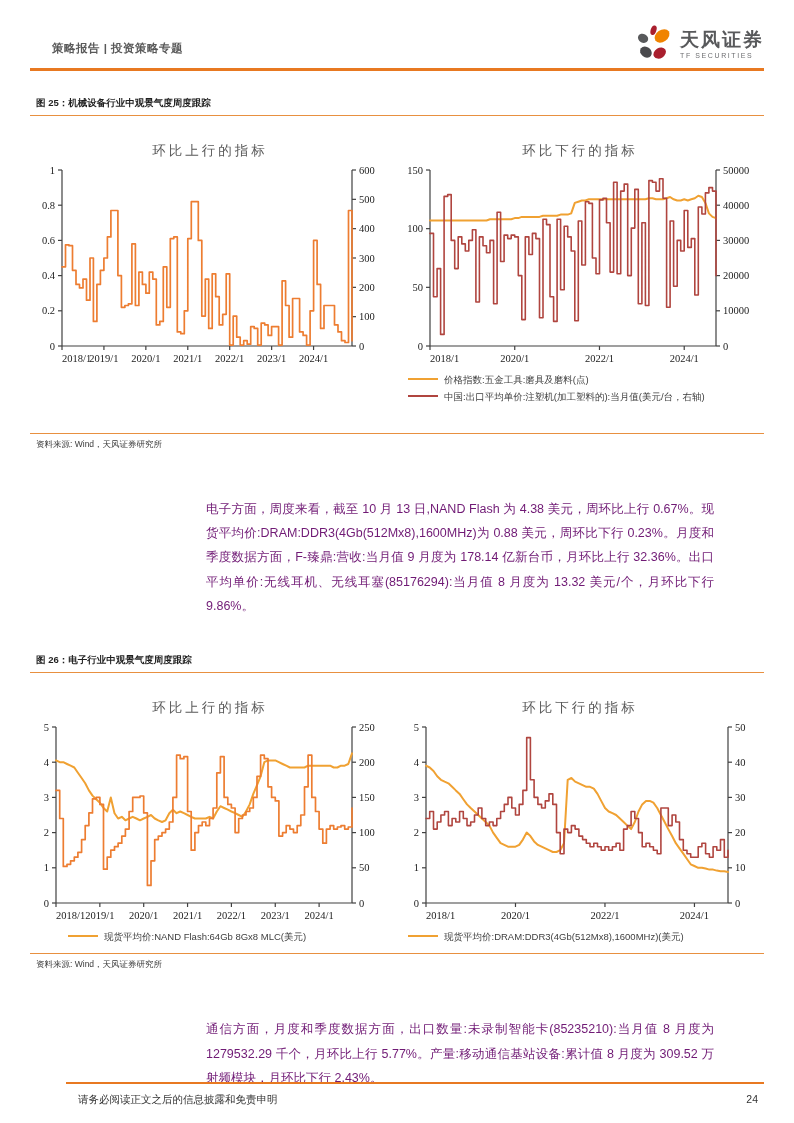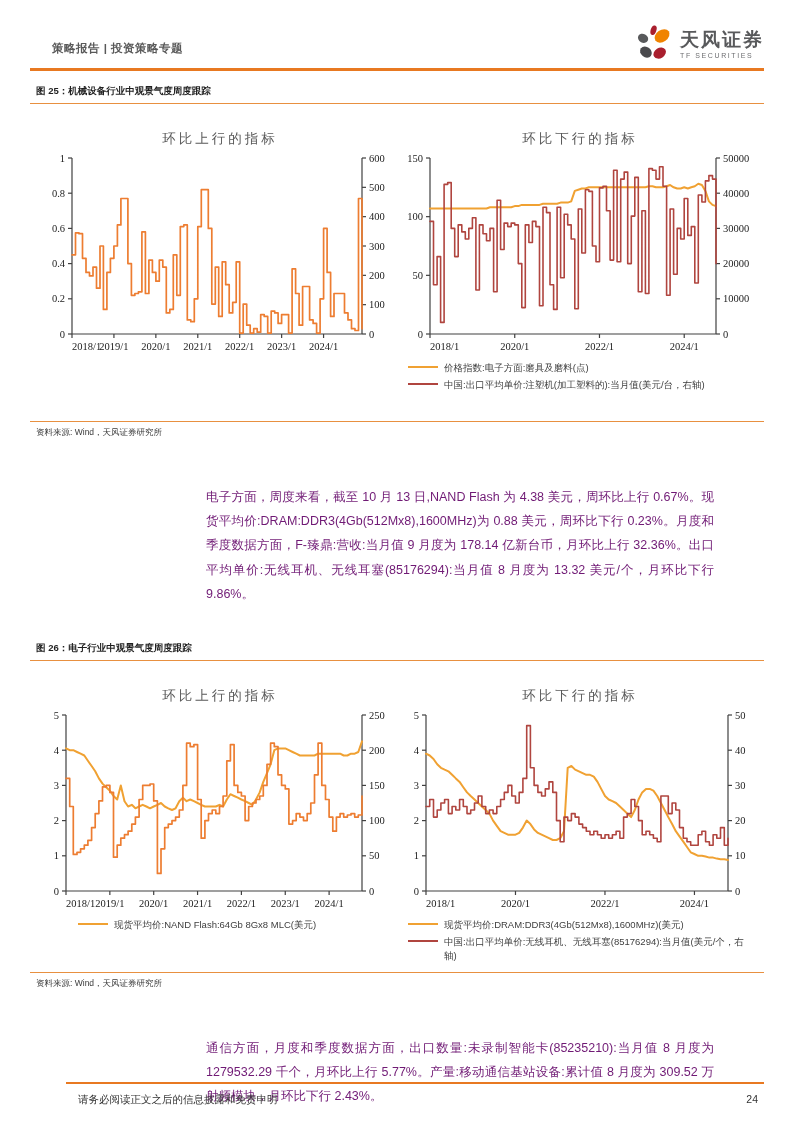--- a/index.html
+++ b/index.html
@@ -10,25 +10,25 @@
   
   .header{display:flex;justify-content:space-between;align-items:flex-end;
           border-bottom:3px solid #E87921;padding:0 0 2px 0;}
   .header-title{font-size:11.5px;font-weight:bold;color:#595959;letter-spacing:.5px;
                 padding:0 0 10px 22px;}
   .logo{display:flex;align-items:center;gap:7px;padding-bottom:2px;}
   .logo-cn{font-size:19px;font-weight:bold;color:#58595B;letter-spacing:2px;line-height:1;}
   .logo-en{font-size:7px;color:#6d6e71;letter-spacing:1.6px;margin-top:3px;}
 
   
-  .fig-caption{margin-top:12px;font-size:9.5px;font-weight:bold;color:#1f1f1f;
+  .fig-caption{margin-top:24px;font-size:9.5px;font-weight:bold;color:#1f1f1f;
                padding:2px 2px 5px 6px;border-bottom:1.5px solid #E89040;}
 
   
-  .charts-row{display:flex;justify-content:flex-end;margin-top:26px;padding:0 2px;}
+  .charts-row{display:flex;justify-content:space-between;margin-top:26px;padding:0 2px;}
   .chart-box{display:flex;flex-direction:column;}
   .chart-title{text-align:center;color:#595959;font-size:13.5px;letter-spacing:3px;margin-bottom:2px;}
   svg.chart{display:block;}
   .legend{font-size:9.5px;color:#404040;margin-top:3px;line-height:1.45;}
   .legend-item{display:flex;align-items:flex-start;gap:6px;margin-bottom:3px;}
   .legend-item .sw{display:inline-block;width:30px;height:0;border-top:2px solid #000;
                    margin-top:5px;flex:none;}
   .legend.center .legend-item{justify-content:center;}
   .legend.indent{margin-left:36px;}
   .legend.small-indent{margin-left:10px;}
@@ -160,21 +160,21 @@
           <line x1="201.48148148148147" y1="184" x2="201.48148148148147" y2="188" stroke="#404040" stroke-width="1.2"></line>
           <text x="201.48148148148147" y="200" text-anchor="middle" font-size="10.5" fill="#222" font-family="&quot;Liberation Serif&quot;, serif">2022/1</text>
           <line x1="286.2222222222222" y1="184" x2="286.2222222222222" y2="188" stroke="#404040" stroke-width="1.2"></line>
           <text x="286.2222222222222" y="200" text-anchor="middle" font-size="10.5" fill="#222" font-family="&quot;Liberation Serif&quot;, serif">2024/1</text>
           <path d="M32.0 58.5 L35.5 58.5 L39.1 58.5 L42.6 58.5 L46.1 58.5 L49.7 58.5 L53.2 58.5 L56.7 58.5 L60.2 58.5 L63.8 58.5 L67.3 58.5 L70.8 58.5 L74.4 58.5 L77.9 58.5 L81.4 58.5 L85.0 58.5 L88.5 58.5 L92.0 57.3 L95.6 57.3 L99.1 57.3 L102.6 57.3 L106.1 57.3 L109.7 57.3 L113.2 57.3 L116.7 56.1 L120.3 56.1 L123.8 54.9 L127.3 54.9 L130.9 54.9 L134.4 54.9 L137.9 54.9 L141.5 54.9 L145.0 53.8 L148.5 53.8 L152.0 53.8 L155.6 53.8 L159.1 53.8 L162.6 52.6 L166.2 52.6 L169.7 52.6 L173.2 51.4 L176.8 40.9 L180.3 39.7 L183.8 38.5 L187.4 38.5 L190.9 37.3 L194.4 37.3 L198.0 37.3 L201.5 37.3 L205.0 37.3 L208.5 37.3 L212.1 37.3 L215.6 37.3 L219.1 37.3 L222.7 37.3 L226.2 37.3 L229.7 37.3 L233.3 37.3 L236.8 37.3 L240.3 37.3 L243.9 37.3 L247.4 37.3 L250.9 36.2 L254.4 36.2 L258.0 37.3 L261.5 37.3 L265.0 37.3 L268.6 36.2 L272.1 35.0 L275.6 37.3 L279.2 38.5 L282.7 38.5 L286.2 37.3 L289.8 38.5 L293.3 37.3 L296.8 36.2 L300.3 33.8 L303.9 35.0 L307.4 40.9 L310.9 51.4 L314.5 54.9 L318.0 56.1" fill="none" stroke="#F0A132" stroke-width="2" stroke-linejoin="round" stroke-linecap="round"></path>
           <path d="M32.0 71.4 L35.5 71.4 L35.5 134.7 L39.1 134.7 L39.1 106.6 L42.6 106.6 L42.6 172.4 L46.1 172.4 L46.1 34.4 L49.7 34.4 L49.7 32.6 L53.2 32.6 L53.2 78.4 L56.7 78.4 L56.7 106.6 L60.2 106.6 L60.2 74.9 L63.8 74.9 L63.8 81.9 L67.3 81.9 L67.3 89.0 L70.8 89.0 L70.8 78.4 L74.4 78.4 L74.4 67.8 L77.9 67.8 L77.9 140.0 L81.4 140.0 L81.4 74.9 L85.0 74.9 L85.0 83.7 L88.5 83.7 L88.5 90.7 L92.0 90.7 L92.0 78.4 L95.6 78.4 L95.6 141.8 L99.1 141.8 L99.1 50.2 L102.6 50.2 L102.6 99.5 L106.1 99.5 L106.1 73.1 L109.7 73.1 L109.7 76.6 L113.2 76.6 L113.2 73.1 L116.7 73.1 L116.7 74.9 L120.3 74.9 L120.3 113.6 L123.8 113.6 L123.8 157.6 L127.3 157.6 L127.3 74.9 L130.9 74.9 L130.9 92.5 L134.4 92.5 L134.4 71.4 L137.9 71.4 L137.9 76.6 L141.5 76.6 L141.5 155.8 L145.0 155.8 L145.0 57.3 L148.5 57.3 L148.5 62.6 L152.0 62.6 L152.0 134.7 L155.6 134.7 L155.6 159.4 L159.1 159.4 L159.1 57.3 L162.6 57.3 L162.6 127.7 L166.2 127.7 L166.2 64.3 L169.7 64.3 L169.7 74.9 L173.2 74.9 L173.2 89.0 L176.8 89.0 L176.8 158.7 L180.3 158.7 L180.3 59.0 L183.8 59.0 L183.8 103.0 L187.4 103.0 L187.4 39.7 L190.9 39.7 L190.9 41.4 L194.4 41.4 L194.4 96.0 L198.0 96.0 L198.0 111.8 L201.5 111.8 L201.5 37.9 L205.0 37.9 L205.0 36.2 L208.5 36.2 L208.5 60.8 L212.1 60.8 L212.1 110.1 L215.6 110.1 L215.6 20.3 L219.1 20.3 L219.1 111.8 L222.7 111.8 L222.7 29.1 L226.2 29.1 L226.2 22.1 L229.7 22.1 L229.7 113.6 L233.3 113.6 L233.3 66.1 L236.8 66.1 L236.8 27.4 L240.3 27.4 L240.3 141.8 L243.9 141.8 L243.9 60.8 L247.4 60.8 L247.4 143.5 L250.9 143.5 L250.9 18.6 L254.4 18.6 L254.4 20.3 L258.0 20.3 L258.0 29.1 L261.5 29.1 L261.5 16.8 L265.0 16.8 L265.0 36.2 L268.6 36.2 L268.6 145.3 L272.1 145.3 L272.1 59.0 L275.6 59.0 L275.6 124.2 L279.2 124.2 L279.2 78.4 L282.7 78.4 L282.7 89.0 L286.2 89.0 L286.2 48.5 L289.8 48.5 L289.8 85.4 L293.3 85.4 L293.3 76.6 L296.8 76.6 L296.8 133.0 L300.3 133.0 L300.3 45.0 L303.9 45.0 L303.9 52.0 L307.4 52.0 L307.4 30.9 L310.9 30.9 L310.9 25.6 L314.5 25.6 L314.5 29.1 L318.0 29.1 L318.0 113.6" fill="none" stroke="#B0453F" stroke-width="1.6" stroke-linejoin="round" stroke-linecap="round"></path>
         </svg>
       <div class="legend small-indent">
         <div class="legend-item">
           <span class="sw" style="border-top-color: rgb(240, 161, 50);"></span>
-          <span>价格指数:电子方面:磨具及磨料(点)</span>
+          <span>价格指数:五金工具:磨具及磨料(点)</span>
         </div>
         <div class="legend-item">
           <span class="sw" style="border-top-color: rgb(176, 69, 63);"></span>
           <span>中国:出口平均单价:注塑机(加工塑料的):当月值(美元/台，右轴)</span>
         </div>
       </div>
     </div>
   </div>
 
   <div class="source-row src-25">资料来源: Wind，天风证券研究所</div>
@@ -277,24 +277,20 @@
           <line x1="296.44444444444446" y1="184" x2="296.44444444444446" y2="188" stroke="#404040" stroke-width="1.2"></line>
           <text x="296.44444444444446" y="200" text-anchor="middle" font-size="10.5" fill="#222" font-family="&quot;Liberation Serif&quot;, serif">2024/1</text>
           <path d="M28.0 46.7 L31.7 48.5 L35.5 52.0 L39.2 57.3 L42.9 60.8 L46.6 62.6 L50.4 64.3 L54.1 67.8 L57.8 71.4 L61.6 74.9 L65.3 80.2 L69.0 85.4 L72.7 89.0 L76.5 92.5 L80.2 96.0 L83.9 99.5 L87.7 103.0 L91.4 106.6 L95.1 113.6 L98.8 118.9 L102.6 124.2 L106.3 125.9 L110.0 127.7 L113.8 127.7 L117.5 127.7 L121.2 125.9 L124.9 120.6 L128.7 113.6 L132.4 117.1 L136.1 122.4 L139.9 125.9 L143.6 127.7 L147.3 129.4 L151.0 131.2 L154.8 133.0 L158.5 133.0 L162.2 131.2 L166.0 124.2 L169.7 60.8 L173.4 59.0 L177.1 62.6 L180.9 64.3 L184.6 66.1 L188.3 67.8 L192.0 67.8 L195.8 69.6 L199.5 74.9 L203.2 81.9 L207.0 89.0 L210.7 92.5 L214.4 94.2 L218.1 96.0 L221.9 99.5 L225.6 103.0 L229.3 106.6 L233.1 110.1 L236.8 103.0 L240.5 92.5 L244.2 85.4 L248.0 81.9 L251.7 81.9 L255.4 83.7 L259.2 89.0 L262.9 96.0 L266.6 103.0 L270.3 110.1 L274.1 117.1 L277.8 124.2 L281.5 129.4 L285.3 134.7 L289.0 140.0 L292.7 145.3 L296.4 147.0 L300.2 148.8 L303.9 148.8 L307.6 149.5 L311.4 150.6 L315.1 150.6 L318.8 151.6 L322.5 152.3 L326.3 152.3 L330.0 153.0" fill="none" stroke="#F0A132" stroke-width="2" stroke-linejoin="round" stroke-linecap="round"></path>
           <path d="M28.0 99.5 L31.7 99.5 L31.7 92.5 L35.5 92.5 L35.5 110.1 L39.2 110.1 L39.2 103.0 L42.9 103.0 L42.9 96.0 L46.6 96.0 L46.6 92.5 L50.4 92.5 L50.4 106.6 L54.1 106.6 L54.1 99.5 L57.8 99.5 L57.8 103.0 L61.6 103.0 L61.6 92.5 L65.3 92.5 L65.3 99.5 L69.0 99.5 L69.0 106.6 L72.7 106.6 L72.7 103.0 L76.5 103.0 L76.5 96.0 L80.2 96.0 L80.2 89.0 L83.9 89.0 L83.9 99.5 L87.7 99.5 L87.7 106.6 L91.4 106.6 L91.4 103.0 L95.1 103.0 L95.1 106.6 L98.8 106.6 L98.8 99.5 L102.6 99.5 L102.6 92.5 L106.3 92.5 L106.3 85.4 L110.0 85.4 L110.0 78.4 L113.8 78.4 L113.8 89.0 L117.5 89.0 L117.5 96.0 L121.2 96.0 L121.2 85.4 L124.9 85.4 L124.9 71.4 L128.7 71.4 L128.7 18.6 L132.4 18.6 L132.4 60.8 L136.1 60.8 L136.1 78.4 L139.9 78.4 L139.9 85.4 L143.6 85.4 L143.6 89.0 L147.3 89.0 L147.3 81.9 L151.0 81.9 L151.0 74.9 L154.8 74.9 L154.8 85.4 L158.5 85.4 L158.5 113.6 L162.2 113.6 L162.2 134.7 L166.0 134.7 L166.0 110.1 L169.7 110.1 L169.7 113.6 L173.4 113.6 L173.4 106.6 L177.1 106.6 L177.1 110.1 L180.9 110.1 L180.9 117.1 L184.6 117.1 L184.6 120.6 L188.3 120.6 L188.3 124.2 L192.0 124.2 L192.0 127.7 L195.8 127.7 L195.8 124.2 L199.5 124.2 L199.5 127.7 L203.2 127.7 L203.2 131.2 L207.0 131.2 L207.0 127.7 L210.7 127.7 L210.7 131.2 L214.4 131.2 L214.4 127.7 L218.1 127.7 L218.1 124.2 L221.9 124.2 L221.9 131.2 L225.6 131.2 L225.6 110.1 L229.3 110.1 L229.3 106.6 L233.1 106.6 L233.1 92.5 L236.8 92.5 L236.8 99.5 L240.5 99.5 L240.5 113.6 L244.2 113.6 L244.2 127.7 L248.0 127.7 L248.0 124.2 L251.7 124.2 L251.7 127.7 L255.4 127.7 L255.4 131.2 L259.2 131.2 L259.2 134.7 L262.9 134.7 L262.9 89.0 L266.6 89.0 L266.6 89.0 L270.3 89.0 L270.3 106.6 L274.1 106.6 L274.1 96.0 L277.8 96.0 L277.8 103.0 L281.5 103.0 L281.5 120.6 L285.3 120.6 L285.3 131.2 L289.0 131.2 L289.0 134.7 L292.7 134.7 L292.7 138.2 L296.4 138.2 L296.4 138.2 L300.2 138.2 L300.2 127.7 L303.9 127.7 L303.9 124.2 L307.6 124.2 L307.6 134.7 L311.4 134.7 L311.4 138.2 L315.1 138.2 L315.1 127.7 L318.8 127.7 L318.8 131.2 L322.5 131.2 L322.5 120.6 L326.3 120.6 L326.3 138.2 L330.0 138.2 L330.0 131.2" fill="none" stroke="#B0453F" stroke-width="1.6" stroke-linejoin="round" stroke-linecap="round"></path>
         </svg>
       <div class="legend small-indent">
         <div class="legend-item">
           <span class="sw" style="border-top-color: rgb(240, 161, 50);"></span>
           <span>现货平均价:DRAM:DDR3(4Gb(512Mx8),1600MHz)(美元)</span>
         </div>
-        <div class="legend-item">
-          <span class="sw" style="border-top-color: rgb(176, 69, 63);"></span>
-          <span class="wrap">中国:出口平均单价:无线耳机、无线耳塞(85176294):当月值(美元/个，右轴)</span>
-        </div>
       </div>
     </div>
   </div>
 
   <div class="source-row src-26">资料来源: Wind，天风证券研究所</div>
 
   <p class="para para-communications">通信方面，月度和季度数据方面，出口数量:未录制智能卡(85235210):当月值 8 月度为 1279532.29 千个，月环比上行 5.77%。产量:移动通信基站设备:累计值 8 月度为 309.52 万射频模块，月环比下行 2.43%。</p>
 
   <div class="footer">
     <div class="footer-rule"></div>

